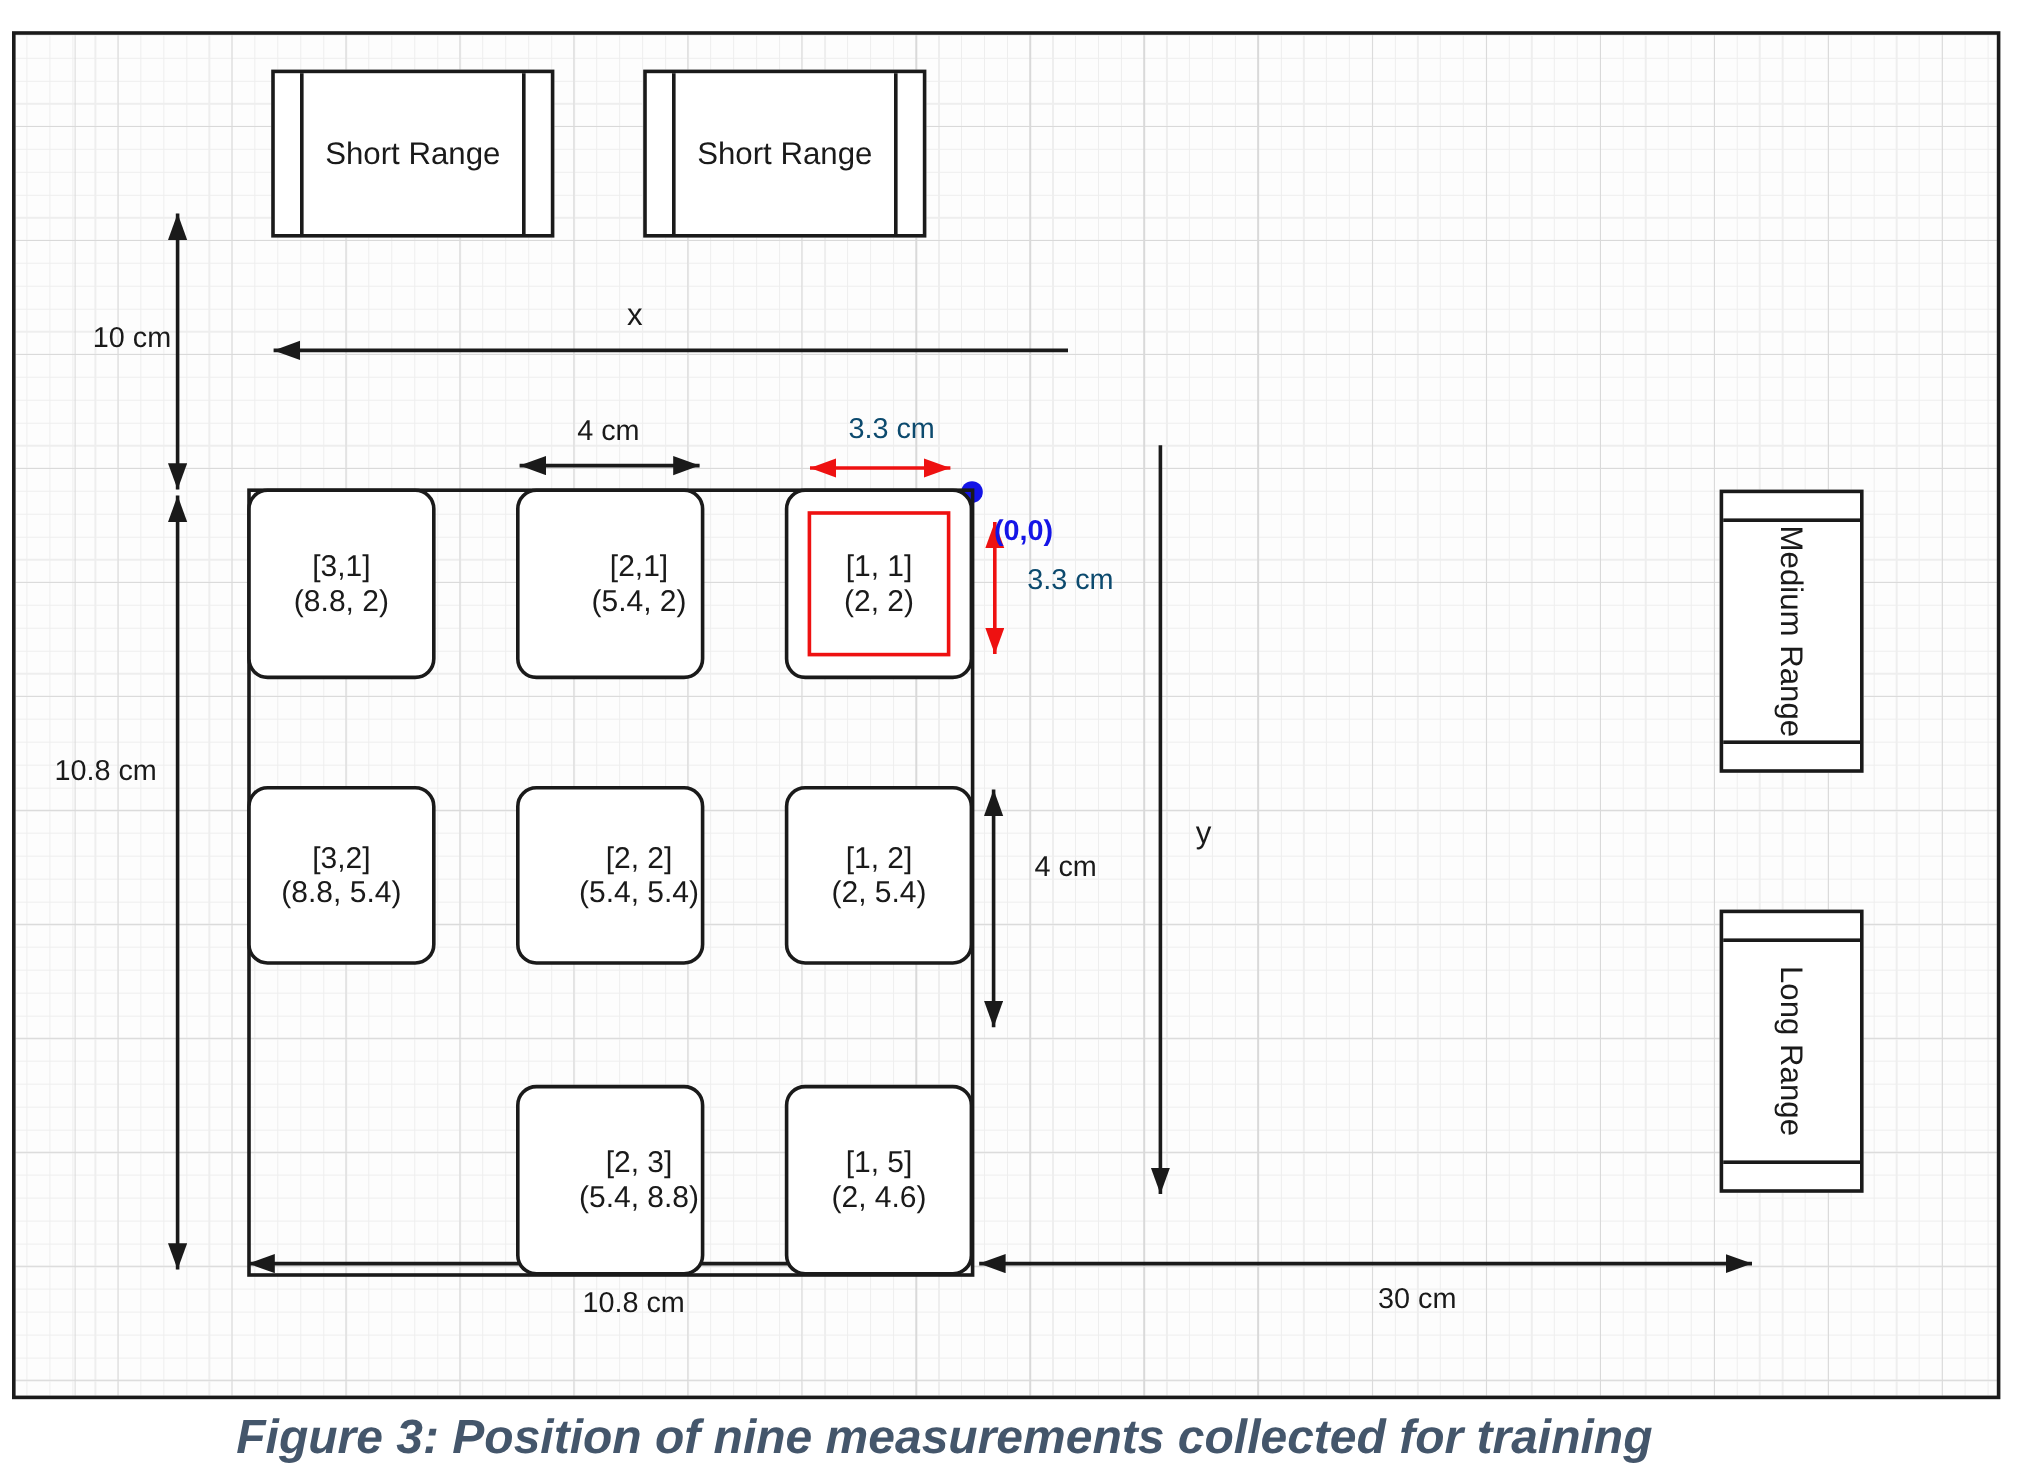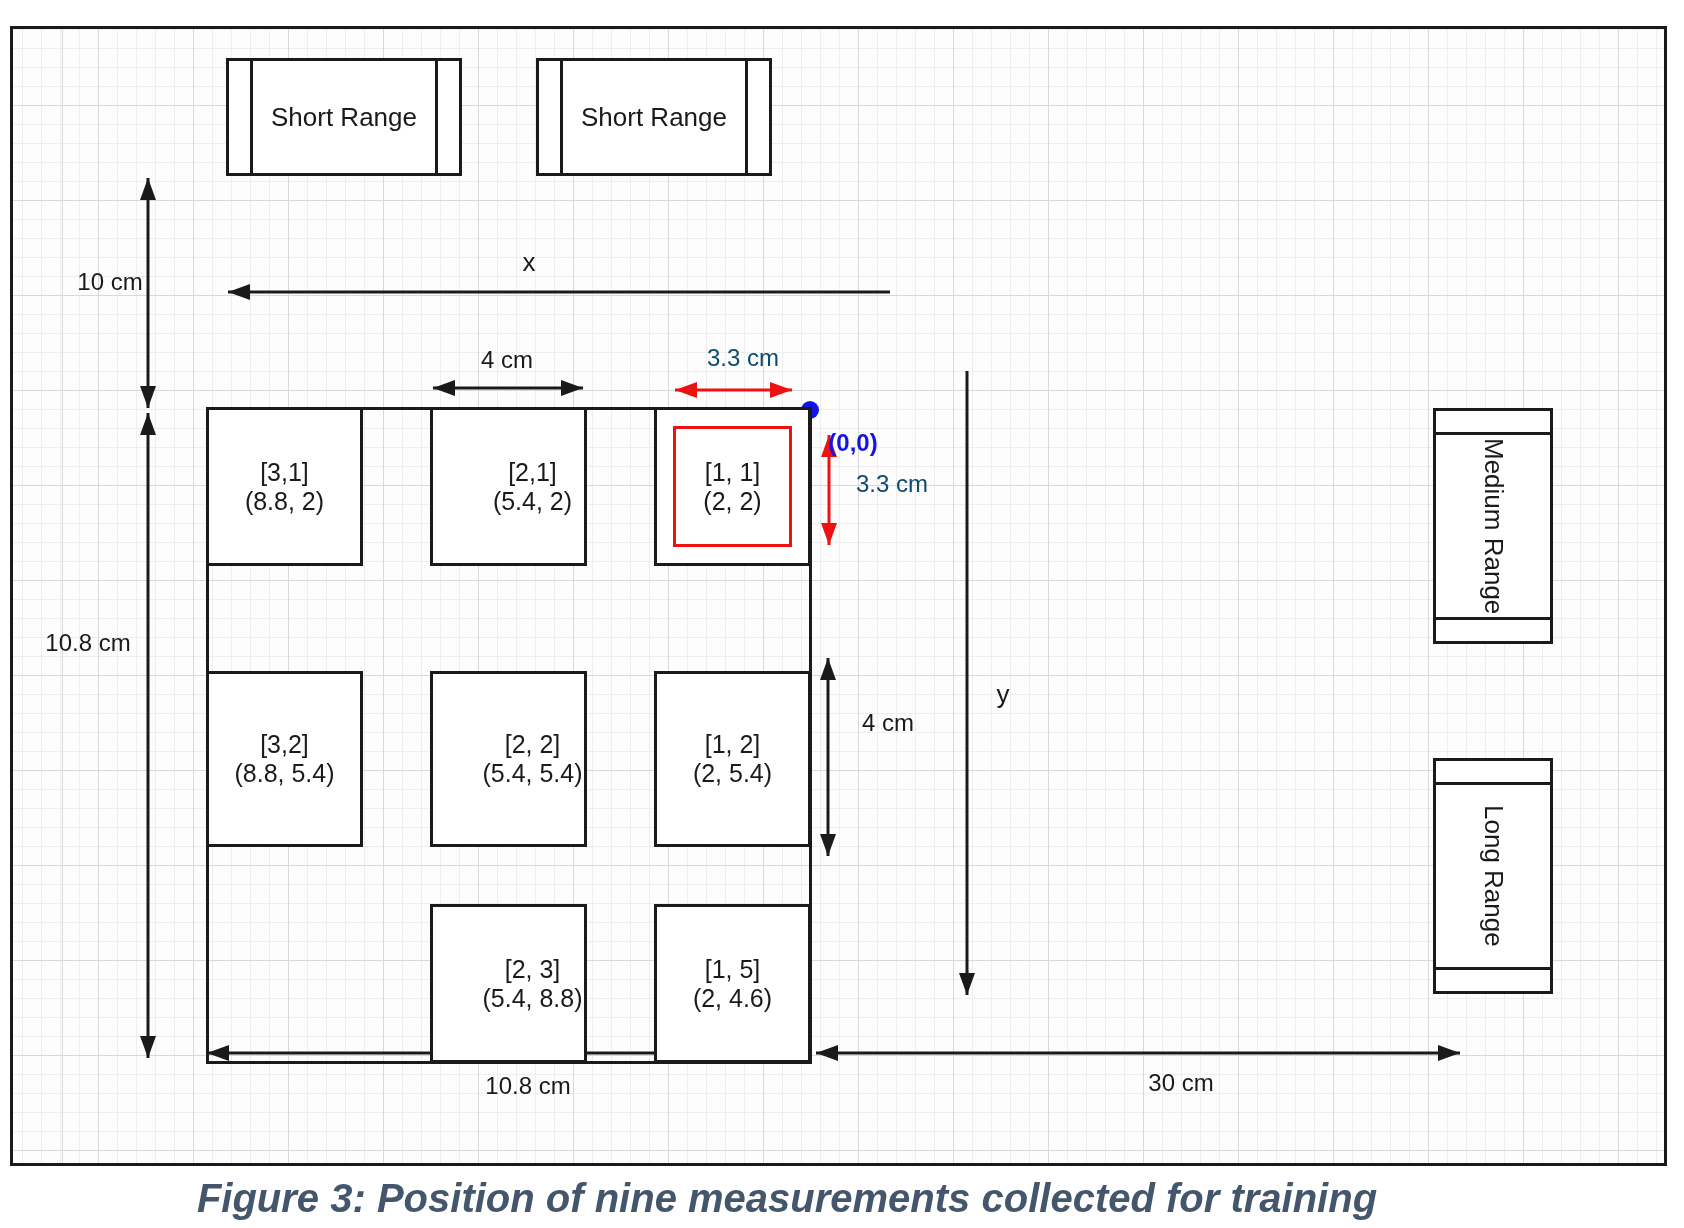--- a/index.html
+++ b/index.html
@@ -12,38 +12,38 @@
     background-image:
       repeating-linear-gradient(to right,#d9d9d9 0 1px,transparent 1px 95px),
       repeating-linear-gradient(to bottom,#d9d9d9 0 1px,transparent 1px 95px),
       repeating-linear-gradient(to right,#eeeeee 0 1px,transparent 1px 19px),
       repeating-linear-gradient(to bottom,#eeeeee 0 1px,transparent 1px 19px);
     background-position:85px 76px,85px 76px,9px 0px,9px 0px;}
 
   
   .sensor{position:absolute;border:3px solid #1a1a1a;box-sizing:border-box;background:#ffffff;
           display:flex;align-items:center;justify-content:center;font-size:26px;}
-  .sensor.h{width:236px;height:118px;}
+  .sensor.h{width:236px;height:140px;}
   .sensor.v{width:120px;height:236px;}
   .cap{position:absolute;background:#1a1a1a;}
   .sensor.h .cap{top:0;bottom:0;width:3px;}
   .sensor.h .cap.a{left:21px;} .sensor.h .cap.b{right:21px;}
   .sensor.v .cap{left:0;right:0;height:3px;}
   .sensor.v .cap.a{top:21px;} .sensor.v .cap.b{bottom:21px;}
   .vtext{writing-mode:vertical-rl;text-orientation:sideways;white-space:nowrap;}
 
   
   .grid-rect{position:absolute;left:206px;top:407px;width:606px;height:657px;
              border:3px solid #1a1a1a;box-sizing:border-box;}
   .cell{position:absolute;border:3px solid #1a1a1a;box-sizing:border-box;background:#ffffff;
         display:flex;flex-direction:column;align-items:center;justify-content:center;
         font-size:25px;line-height:29px;text-align:center;}
-  .cell{width:157px;}
+  .cell{width:157px;border-radius:17px;}
   .col3{left:206px;} .col2{left:430px;padding-left:48px;} .col1{left:654px;}
-  .row1{top:407px;height:159px;} .row2{top:671px;height:176px;} .row3{top:904px;height:159px;}
+  .row1{top:407px;height:159px;} .row2{top:655px;height:149px;} .row3{top:904px;height:159px;}
   .red-square{position:absolute;inset:16px;border:3px solid #ee1111;}
 
   
   .lbl{position:absolute;transform:translate(-50%,-50%);white-space:nowrap;font-size:24px;}
   .lbl.axis{font-size:26px;}
   .lbl.red{color:#0c4a6e;}
   .lbl.blue{color:#1414e6;font-weight:bold;}
 
   svg.overlay{position:absolute;left:0;top:0;pointer-events:none;}
 

